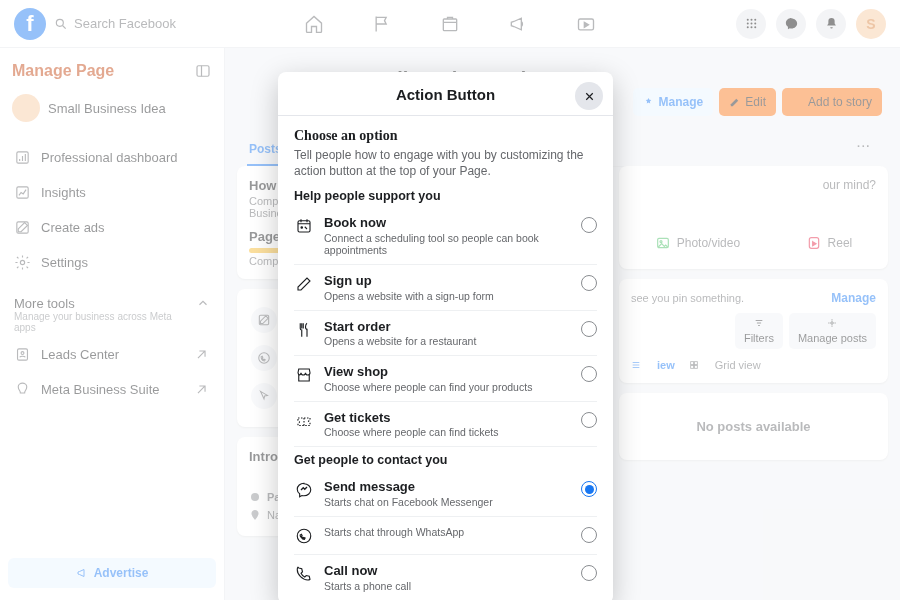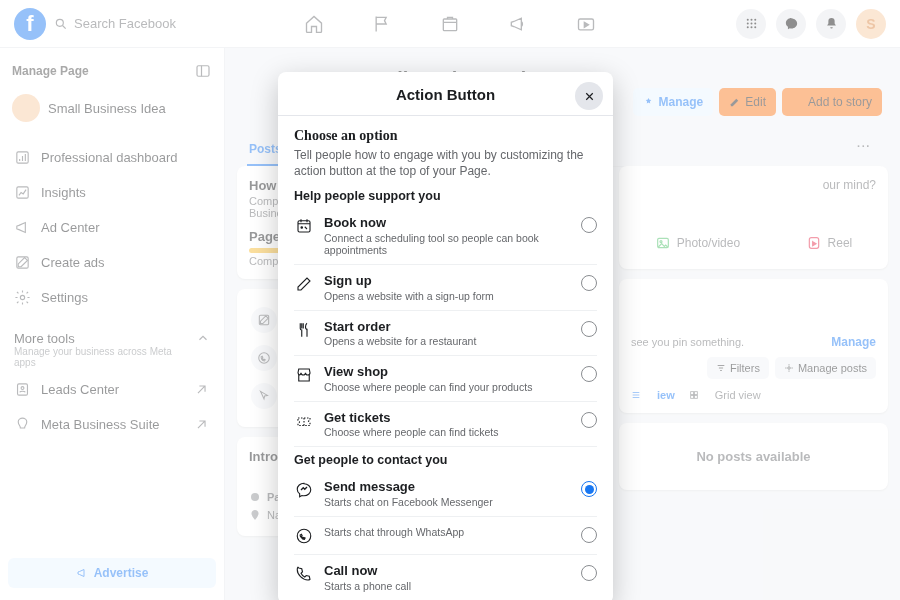--- a/index.html
+++ b/index.html
@@ -17,21 +17,21 @@
 .center-icons .ci{width:20px;height:20px;color:#65676b;display:flex;align-items:center;justify-content:center;}
 .center-icons svg{width:20px;height:20px;fill:none;stroke:#65676b;stroke-width:1.6;}
 .right-icons { margin-left:auto; display:flex; align-items:center; gap:10px; }
 .circ { width:30px;height:30px;border-radius:50%;background:#e4e6eb;display:flex;align-items:center;justify-content:center;color:#050505;}
 .circ svg{width:15px;height:15px;fill:#050505;}
 .avatar-small{width:30px;height:30px;border-radius:50%;background:#f7c9a0;display:flex;align-items:center;justify-content:center;color:#d8803a;font-weight:600;font-size:14px;}
 
 
 .sidebar{position:absolute;left:0;top:48px;bottom:0;width:225px;background:#fff;border-right:1px solid #e4e6eb;padding:10px 8px;}
 .sidebar-title{display:flex;align-items:center;justify-content:space-between;padding:4px 4px 10px;}
-.sidebar-title h2{font-size:12px;font-weight:700;color:#404040;}
+.sidebar-title h2{font-size:16px;font-weight:700;color:#c2410c;}
 .collapse-icn{width:18px;height:18px;color:#65676b;}
 .page-chip{display:flex;align-items:center;gap:8px;padding:4px 4px 12px;margin-bottom:6px;}
 .page-chip .pa{width:28px;height:28px;border-radius:50%;background:#f7c9a0;}
 .page-chip span{font-size:13px;color:#1c1e21;}
 .snav{display:flex;align-items:center;gap:10px;padding:9px 6px;font-size:13px;color:#1c1e21;border-radius:6px;}
 .snav svg{width:17px;height:17px;fill:none;stroke:#65676b;stroke-width:1.6;}
 .more-tools{margin-top:12px;padding:4px 6px;display:flex;justify-content:space-between;align-items:flex-start;}
 .more-tools .mt-l{font-size:13px;color:#1c1e21;}
 .more-tools .mt-s{font-size:10px;color:#8a8d91;}
 .more-tools svg{width:14px;height:14px;stroke:#65676b;fill:none;stroke-width:2;}
@@ -52,25 +52,25 @@
 .tab-more{margin-left:auto;width:28px;height:24px;background:#f0f2f5;border-radius:4px;display:flex;align-items:center;justify-content:center;color:#65676b;font-weight:700;letter-spacing:1px;font-size:11px;}
 .content-area{position:absolute;top:118px;left:12px;right:12px;bottom:0;display:flex;gap:12px;}
 .col-left{flex:0 0 370px;display:flex;flex-direction:column;gap:10px;}
 .col-right{flex:1;display:flex;flex-direction:column;gap:10px;}
 .card{background:#fff;border-radius:8px;box-shadow:0 1px 2px rgba(0,0,0,0.08);padding:12px;}
 .card h3{font-size:13px;font-weight:700;color:#1c1e21;margin-bottom:2px;}
 .card p{font-size:11px;color:#65676b;}
 .hp{display:flex;gap:18px;justify-content:space-around;padding:6px 0;margin-top:37px;}
 .hp-item{display:flex;align-items:center;gap:6px;font-size:12px;color:#65676b;}
 .hp-item svg{width:16px;height:16px;}
-.feed-head{display:flex;align-items:center;justify-content:space-between;margin-top:44px;}
+.feed-head{display:flex;align-items:center;justify-content:space-between;}
 .feed-head .fl{font-size:11px;color:#65676b;}
 .feed-head .mg{font-size:12px;color:#1877f2;font-weight:600;}
 .feed-ctrl{display:flex;gap:6px;margin-top:8px;}
-.pill{font-size:11px;padding:5px 9px;border-radius:5px;background:#f0f2f5;color:#1c1e21;display:flex;align-items:center;gap:4px;}
+.pill{font-size:11px;padding:5px 9px;border-radius:5px;background:#f0f2f5;color:#1c1e21;display:flex;align-items:center;gap:4px;flex-direction:column;}
 .view-toggle{display:flex;gap:14px;margin-top:10px;font-size:11px;color:#65676b;}
 .view-toggle span{display:flex;align-items:center;gap:16px;}
 .view-toggle .vt-active{color:#1877f2;font-weight:600;}
 .noposts{text-align:center;padding:26px 0;font-size:13px;color:#65676b;font-weight:600;}
 .intro-row{font-size:11px;color:#65676b;display:flex;align-items:center;gap:6px;padding:3px 0;}
 .intro-row svg{width:12px;height:12px;fill:#8a8d91;}
 .ph-bar{height:5px;width:60px;background:#f7b928;border-radius:3px;margin:4px 0 2px;}
 .quick-row{display:flex;align-items:center;gap:10px;padding:6px 2px;}
 .quick-row .qi{width:26px;height:26px;border-radius:50%;background:#f0f2f5;display:flex;align-items:center;justify-content:center;}
 .quick-row svg{width:14px;height:14px;stroke:#65676b;fill:none;stroke-width:1.8;}
@@ -188,26 +188,20 @@
     </div>
   <div class="snav">
       <svg viewBox="0 0 24 24">
         <rect x="4" y="4" width="16" height="16" rx="2"></rect>
         <path d="M7 16l3-4 3 2 4-6"></path>
       </svg>
       <span>Insights</span>
     </div>
   <div class="snav">
       <svg viewBox="0 0 24 24">
-        <path d="M4 10v4l3 1 9 4V5l-9 4z"></path>
-      </svg>
-      <span>Ad Center</span>
-    </div>
-  <div class="snav">
-      <svg viewBox="0 0 24 24">
         <rect x="4" y="4" width="16" height="16" rx="2"></rect>
         <path d="M15 5l4 4-9 9H6v-4z"></path>
       </svg>
       <span>Create ads</span>
     </div>
   <div class="snav">
       <svg viewBox="0 0 24 24">
         <circle cx="12" cy="12" r="3"></circle>
         <path d="M12 2v3M12 19v3M4.2 4.2l2.1 2.1M17.7 17.7l2.1 2.1M2 12h3M19 12h3M4.2 19.8l2.1-2.1M17.7 6.3l2.1-2.1"></path>
       </svg>

